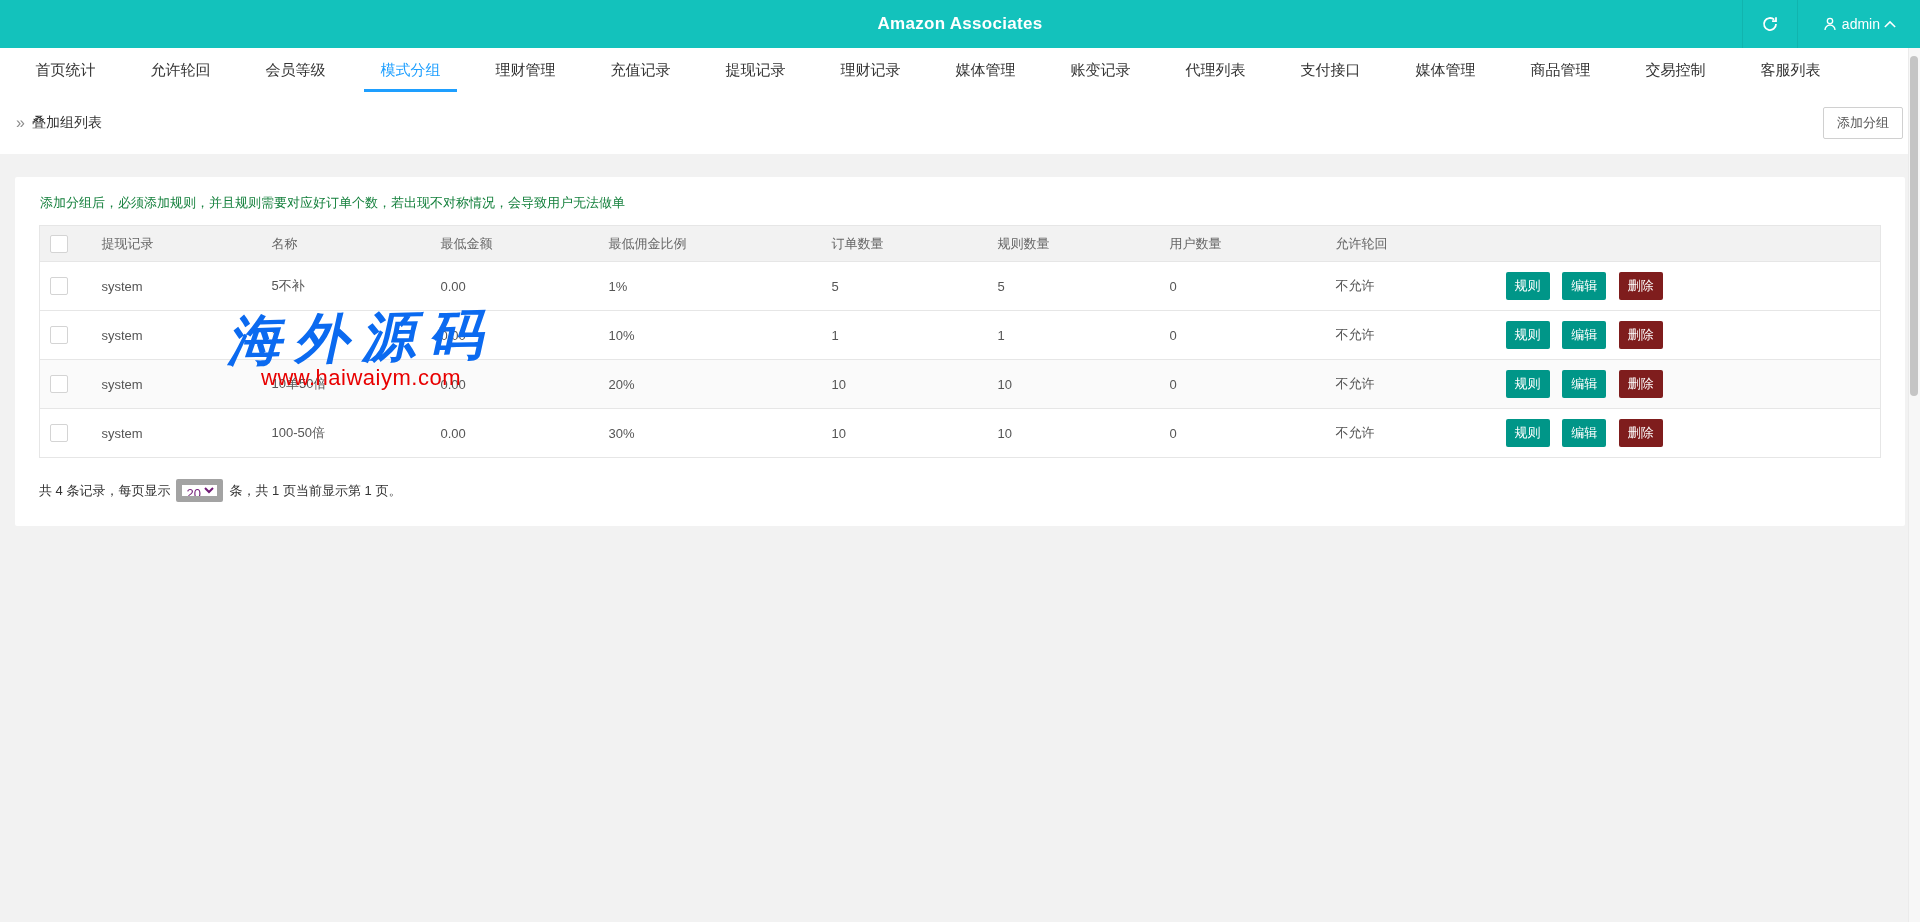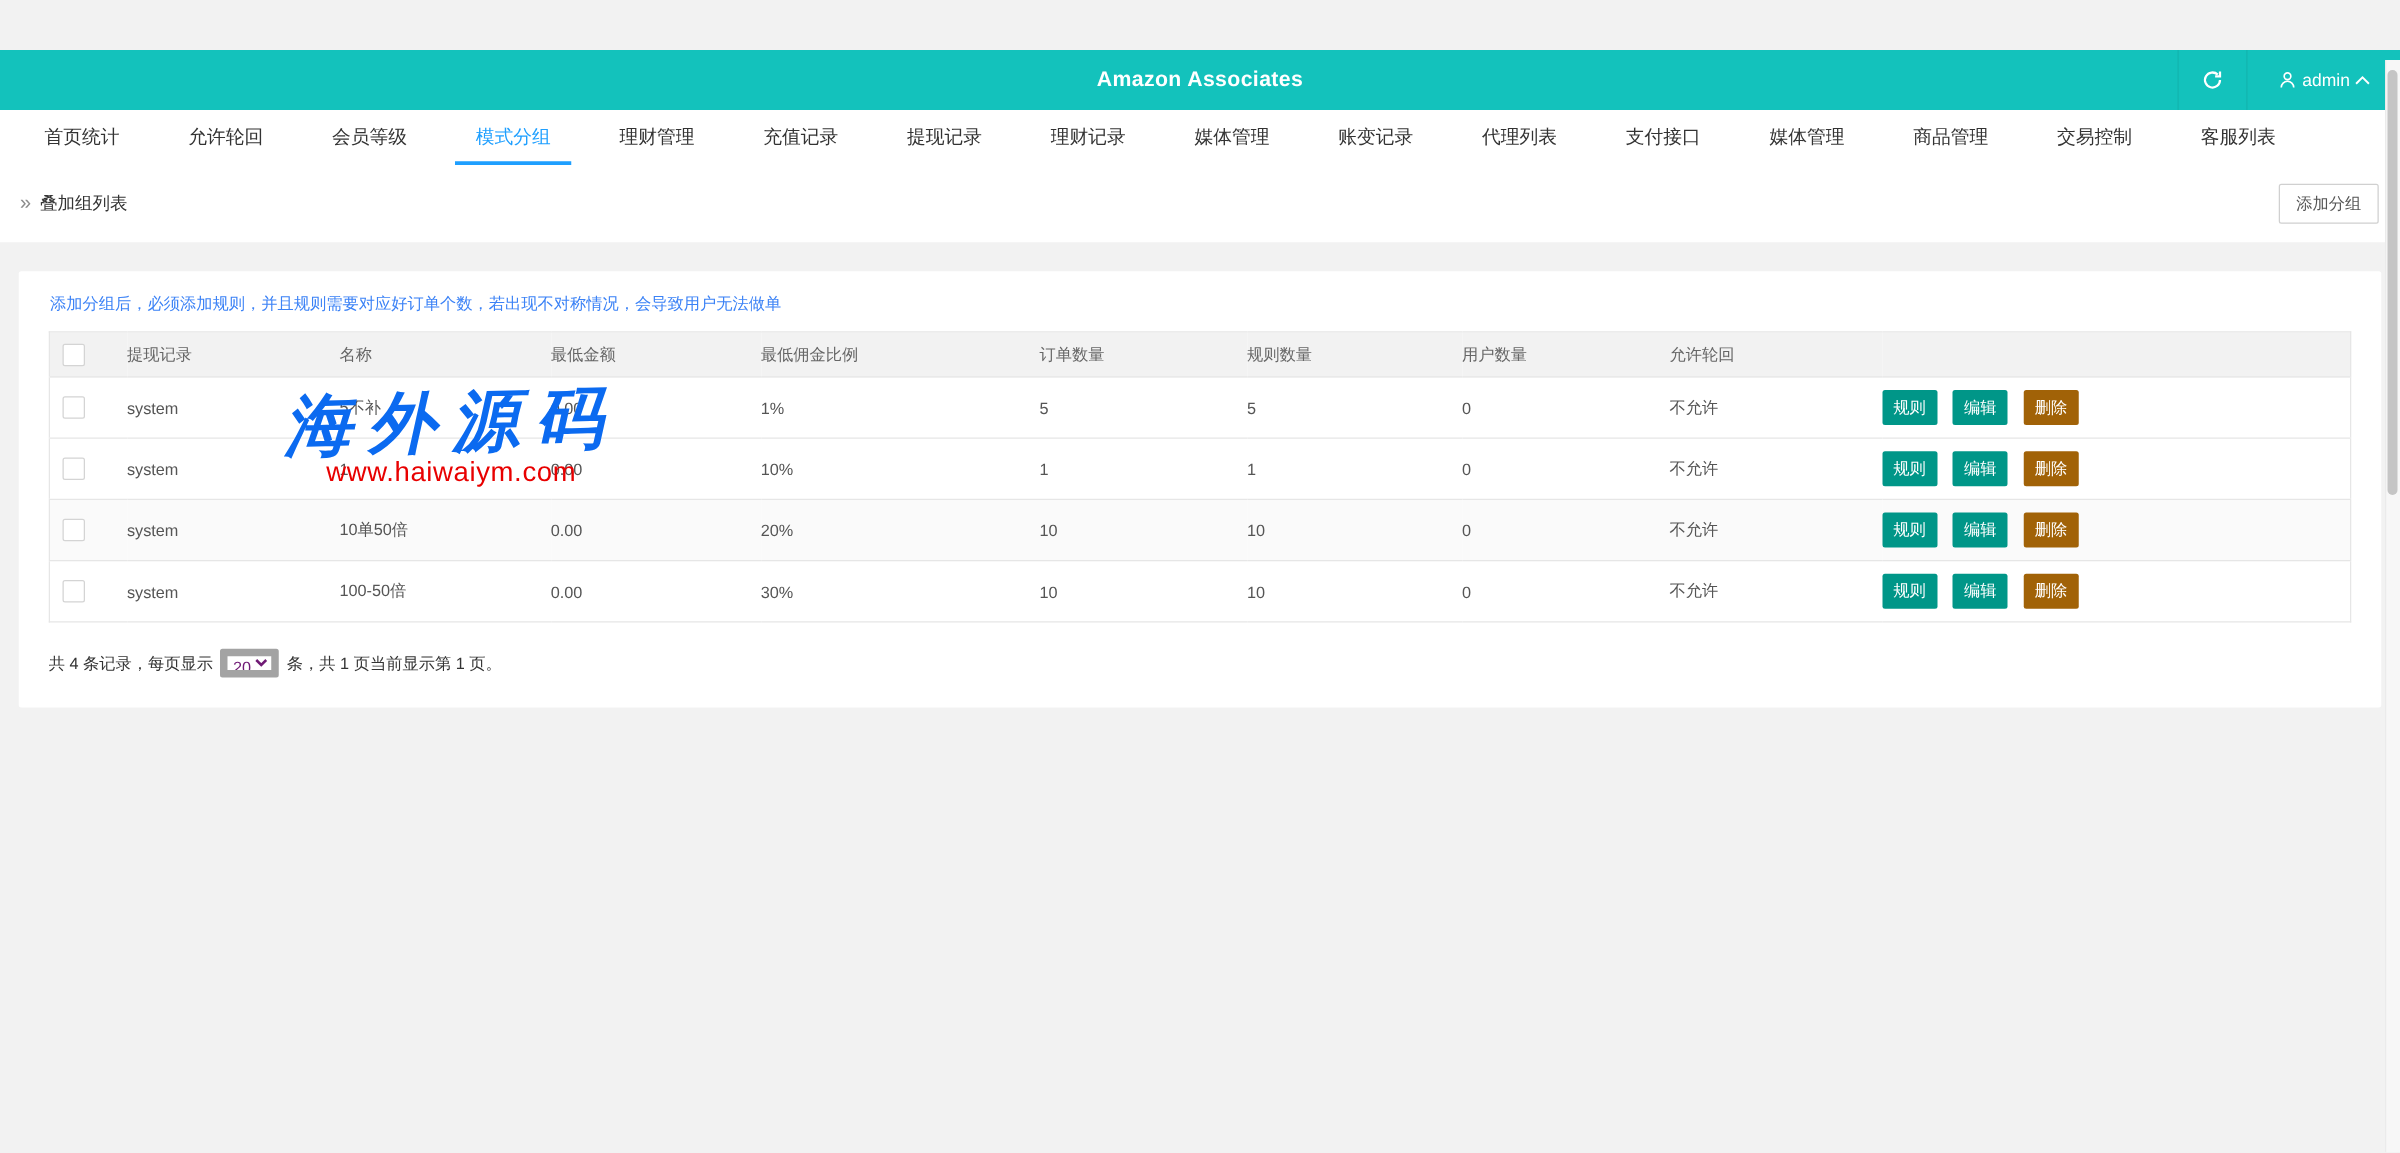--- a/index.html
+++ b/index.html
@@ -3,21 +3,21 @@
 <meta charset="utf-8">
 <style>
   * { margin:0; padding:0; box-sizing:border-box; }
   html,body { width:1920px; height:922px; }
   body {
     font-family:"Liberation Sans","DejaVu Sans",sans-serif;
     background:#f2f2f2; position:relative; overflow:hidden; color:#333;
   }
 
   
-  .topbar { height:48px; background:#13c2bc; display:flex; align-items:center; position:relative;margin-top:40px; }
+  .topbar { height:48px; background:#13c2bc; display:flex; align-items:center; position:relative; }
   .topbar-title { position:absolute; left:0; right:0; text-align:center; color:#fff;
                   font-size:17px; font-weight:600; letter-spacing:.3px; }
   .topbar-right { margin-left:auto; display:flex; align-items:stretch; height:100%; position:relative; z-index:2; }
   .refresh-btn { width:56px; display:flex; align-items:center; justify-content:center;
                  border-left:1px solid rgba(0,0,0,.07); border-right:1px solid rgba(0,0,0,.07); cursor:pointer; }
   .user-box { display:flex; align-items:center; gap:4px; padding:0 24px; color:#fff; font-size:14px; cursor:pointer; }
 
   
   .nav { height:44px; background:#fff; display:flex; align-items:stretch; padding-left:8px; }
   .tab { width:115px; text-align:center; line-height:44px; font-size:15px; color:#333; position:relative; cursor:pointer; }
@@ -27,38 +27,38 @@
   
   .crumb-row { height:62px; background:#fff; display:flex; align-items:center; padding:0 17px 0 16px; }
   .crumb { display:flex; align-items:center; gap:7px; font-size:14px; color:#333; }
   .crumb-arrows { color:#8d8d8d; font-size:16px; }
   .add-btn { margin-left:auto; background:#fff; border:1px solid #d0d0d0; border-radius:2px;
              padding:6px 13px; font-size:13px; color:#555; cursor:pointer;text-align:right; }
 
   
   .page-body { background:#f2f2f2; height:768px; padding-top:23px; }
   .card { margin:0 15px; background:#fff; border-radius:2px; }
-  .hint { padding:17px 25px 13px; font-size:13px; color:#3b82f6; }
+  .hint { padding:17px 25px 13px; font-size:13px; color:#15803d; }
 
   .table-wrap { margin:0 24px; }
   table { width:100%; border-collapse:collapse; table-layout:fixed; font-size:13px; color:#555;
           border:1px solid #e6e6e6; }
   thead th { background:#f2f2f2; height:36px; font-weight:400; color:#666; text-align:left;
              border-bottom:1px solid #e6e6e6; }
   tbody td { height:49px; border-bottom:1px solid #e6e6e6; }
   tbody tr:last-child td { border-bottom:none; }
   tbody tr.striped { background:#fafafa; }
   .ck-cell { padding-left:10px; }
   input[type=checkbox] { appearance:none; -webkit-appearance:none; width:18px; height:18px;
       border:1px solid #d4d4d4; border-radius:2px; background:#fff; cursor:pointer; vertical-align:middle; }
 
   .btn { display:inline-block; height:28px; line-height:28px; padding:0 9px; color:#fff;
          font-size:13px; border:none; border-radius:2px; cursor:pointer; margin-right:9px; }
   .btn-green { background:#009688; }
-  .btn-orange { background:#a16207; }
+  .btn-orange { background:#7f1d1d; }
 
   .footer { padding:21px 24px 24px; font-size:13px; color:#333; display:flex; align-items:center; gap:6px; }
   .page-size { height:23px; border:6px solid #a3a3a3; border-radius:2px; font-size:13px;
                background:#fff; color:#701a75; }
 
   
   .watermark { position:absolute; left:193px; top:310px; width:336px; text-align:center;
                z-index:40; pointer-events:none; line-height:1; }
   .wm1 { font-family:"DejaVu Serif","Liberation Serif",serif; font-style:italic; font-weight:bold;
          font-size:54px; color:#0b6af0; letter-spacing:13px; transform:rotate(-1.5deg); white-space:nowrap; }

